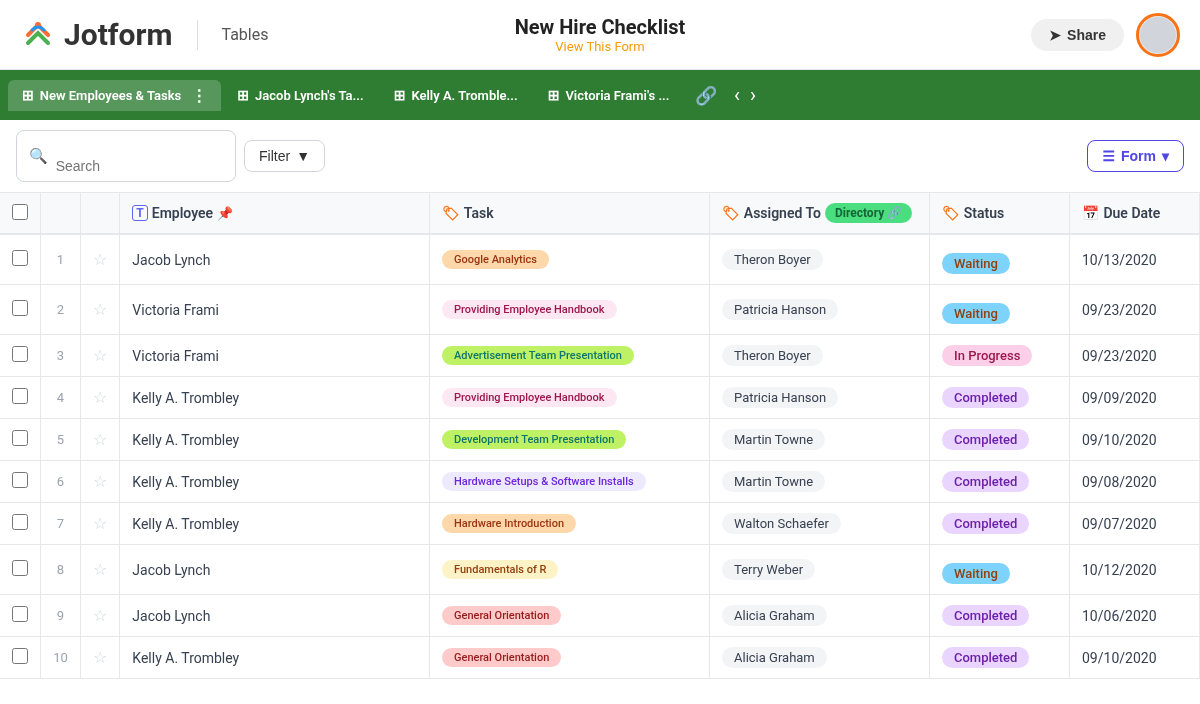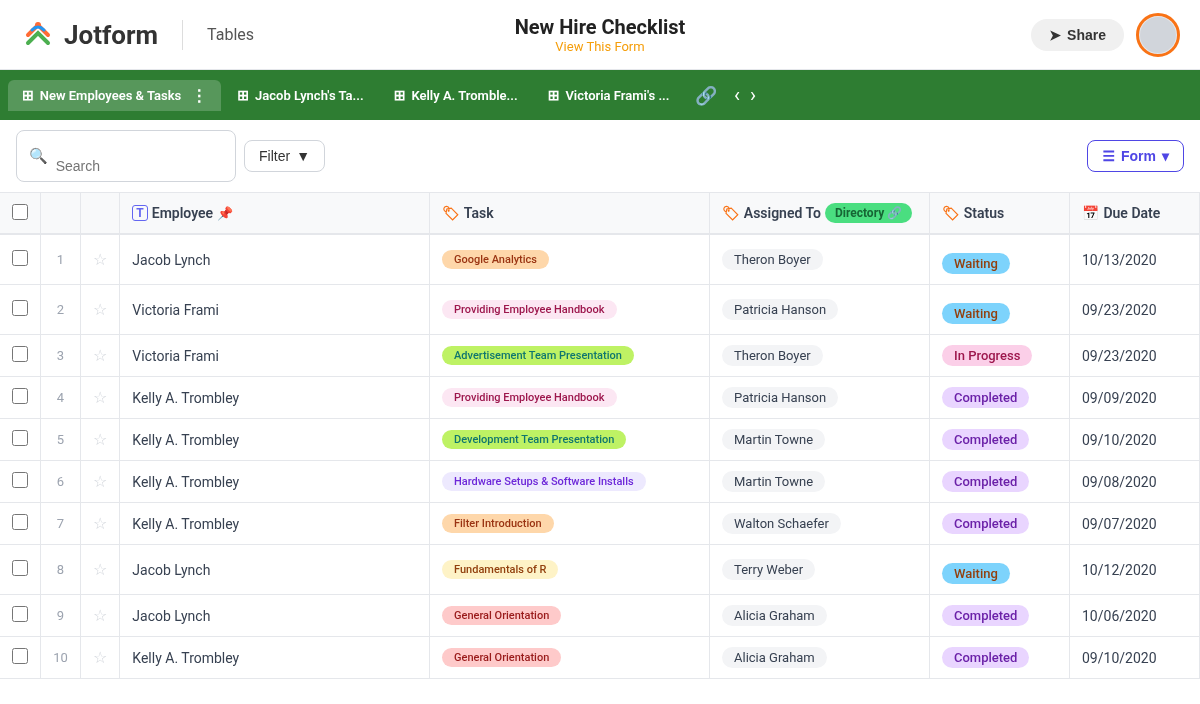--- a/index.html
+++ b/index.html
@@ -2,21 +2,21 @@
 <html><head>
   <meta charset="utf-8">
   <style>
     * { box-sizing: border-box; margin: 0; padding: 0; }
     body { font-family: -apple-system, BlinkMacSystemFont, 'Segoe UI', Roboto, sans-serif; background: #fff; width: 1200px; height: 704px; overflow: hidden; }
 
     
     .header { display: flex; align-items: center; padding: 0 20px; height: 70px; border-bottom: 1px solid #e5e7eb; position: relative; }
     .logo-area { display: flex; align-items: center; gap: 8px; }
     .logo-icon { width: 36px; height: 36px; }
-    .logo-text { font-size: 26px; font-weight: 700; color: #333; }
+    .logo-text { font-size: 30px; font-weight: 700; color: #333; }
     .divider { width: 1px; height: 30px; background: #ddd; margin: 0 16px; }
     .tables-label { font-size: 16px; color: #555; }
     .header-center { position: absolute; left: 50%; transform: translateX(-50%); text-align: center; }
     .header-title { font-size: 20px; font-weight: 700; color: #222; }
     .header-subtitle { font-size: 13px; color: #f59e0b; cursor: pointer; }
     .header-right { margin-left: auto; display: flex; align-items: center; gap: 12px; }
     .share-btn { display: flex; align-items: center; gap: 6px; background: #f0f0f0; border: none; border-radius: 20px; padding: 8px 18px; font-size: 14px; font-weight: 600; color: #333; cursor: pointer; }
     .avatar { width: 44px; height: 44px; border-radius: 50%; background: #e5e7eb; border: 3px solid #f97316; display: flex; align-items: center; justify-content: center; overflow: hidden; }
     .avatar-inner { width: 36px; height: 36px; border-radius: 50%; background: #d1d5db; }
 
@@ -316,21 +316,21 @@
         <tr>
     <td class="check-col">
       <input type="checkbox" class="checkbox" style="">
     </td>
     <td class="num-cell">7</td>
     <td class="star-cell">
       <span class="star">☆</span>
     </td>
     <td>Kelly A. Trombley</td>
     <td>
-      <span class="tag tag-orange">Filter Introduction</span>
+      <span class="tag tag-orange">Hardware Introduction</span>
     </td>
     <td>
       <span class="assigned-pill">Walton Schaefer</span>
     </td>
     <td>
       <span class="status status-completed">Completed</span>
     </td>
     <td>09/07/2020</td>
   </tr>
         <tr>

